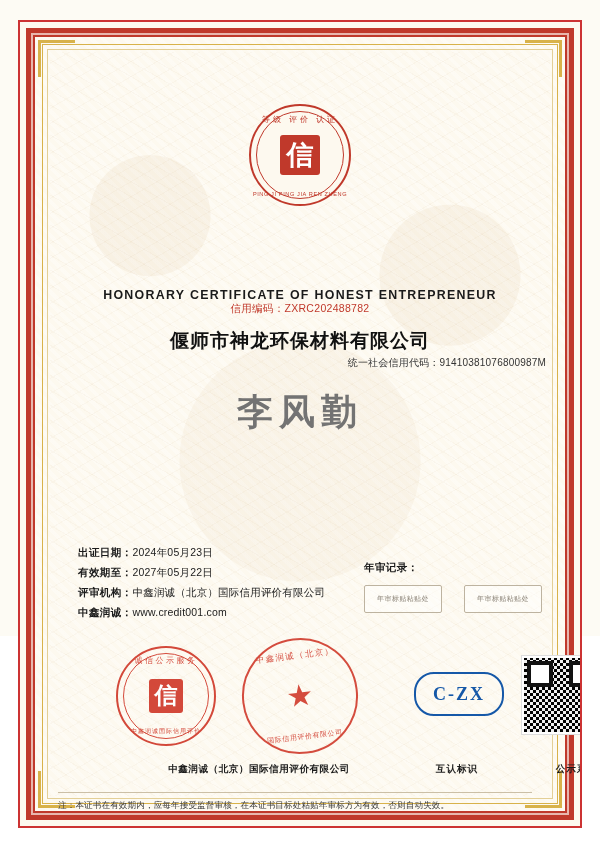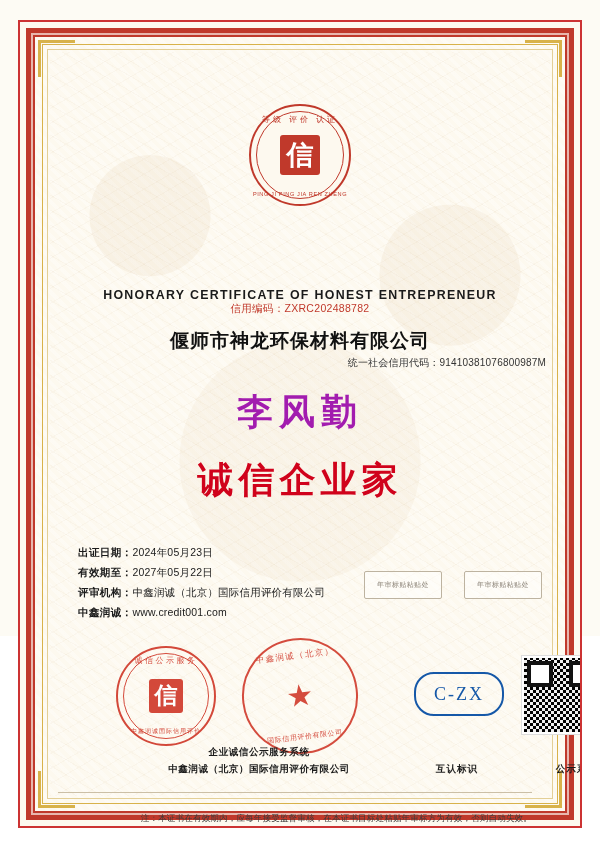--- a/index.html
+++ b/index.html
@@ -218,21 +218,21 @@
   .person {
     position: absolute;
     top: 332px;
     left: 0;
     right: 0;
     text-align: center;
     font-family: "Liberation Serif", serif;
     font-weight: bold;
     font-size: 36px;
     letter-spacing: 6px;
-    color: #a21caf;
+    color: #737373;
   }
 
   .award {
     position: absolute;
     top: 400px;
     left: 0;
     right: 0;
     text-align: center;
     font-family: "Liberation Serif", serif;
     font-weight: bold;
@@ -377,21 +377,21 @@
   .logo-mutual {
     position: absolute;
     left: 350px;
     top: 26px;
     width: 86px;
     height: 40px;
     border: 2px solid #1558a8;
     border-radius: 20px;
     color: #1558a8;
     font-size: 18px;
-    font-weight: normal;
+    font-weight: bold;
     letter-spacing: 2px;
     display: flex;
     align-items: center;
     justify-content: center;
     font-family: "Liberation Serif", serif;
   }
 
   .qr {
     position: absolute;
     left: 458px;
@@ -460,24 +460,24 @@
     font-weight: bold;
     letter-spacing: 1px;
   }
 
   .footnote {
     position: absolute;
     left: 4px;
     right: 14px;
     top: 736px;
     border-top: 1px solid #cbbfa6;
-    padding-top: 20px;
+    padding-top: 7px;
     font-size: 8.6px;
     color: #3a3a3a;
-    text-align: right;
+    text-align: left;
     letter-spacing: 0.1px;
   }
 
   
   .corner {
     position: absolute;
     width: 34px;
     height: 34px;
     border: 3px solid #d8b24a;
   }
@@ -517,38 +517,38 @@
       <div class="credit-no">
         <span>信用编码：</span><span>ZXRC202488782</span>
       </div>
 
       <div class="company">偃师市神龙环保材料有限公司</div>
       <div class="uscc">
         <span>统一社会信用代码：</span><span>91410381076800987M</span>
       </div>
 
       <div class="person">李风勤</div>
-      <div class="award">诚信企业家</div>
 
       <div class="details">
         <div class="row">
           <span class="label">出证日期：</span><span class="value">2024年05月23日</span>
         </div>
         <div class="row">
           <span class="label">有效期至：</span><span class="value">2027年05月22日</span>
         </div>
         <div class="row">
           <span class="label">评审机构：</span><span class="value">中鑫润诚（北京）国际信用评价有限公司</span>
         </div>
         <div class="row">
           <span class="label">中鑫润诚：</span><span class="value">www.credit001.com</span>
         </div>
       </div>
 
       <div class="annual">
+        <div class="annual-title">年审记录：</div>
         <div class="stamp-slots">
           <div class="stamp-slot">年审标贴粘贴处</div>
           <div class="stamp-slot">年审标贴粘贴处</div>
         </div>
       </div>
 
       <div class="seals">
         <div class="seal-left">
           <div class="arc-top">诚信公示服务</div>
           <div class="core">信</div>
@@ -560,21 +560,20 @@
           <div class="star">★</div>
           <div class="arc-bot">国际信用评价有限公司</div>
         </div>
 
         <div class="logo-mutual">C-ZX</div>
 
         <div class="qr"></div>
       </div>
 
       <div class="seal-captions">
-        <div class="cap-a">企业诚信公示服务系统</div>
         <div class="cap-b">中鑫润诚（北京）国际信用评价有限公司</div>
         <div class="cap-mutual">互认标识</div>
         <div class="cap-qr">公示系统</div>
       </div>
 
       <div class="footnote">注：本证书在有效期内，应每年接受监督审核，在本证书目标处粘贴年审标方为有效，否则自动失效。</div>
 
     </div>
   </div>
 </div>

